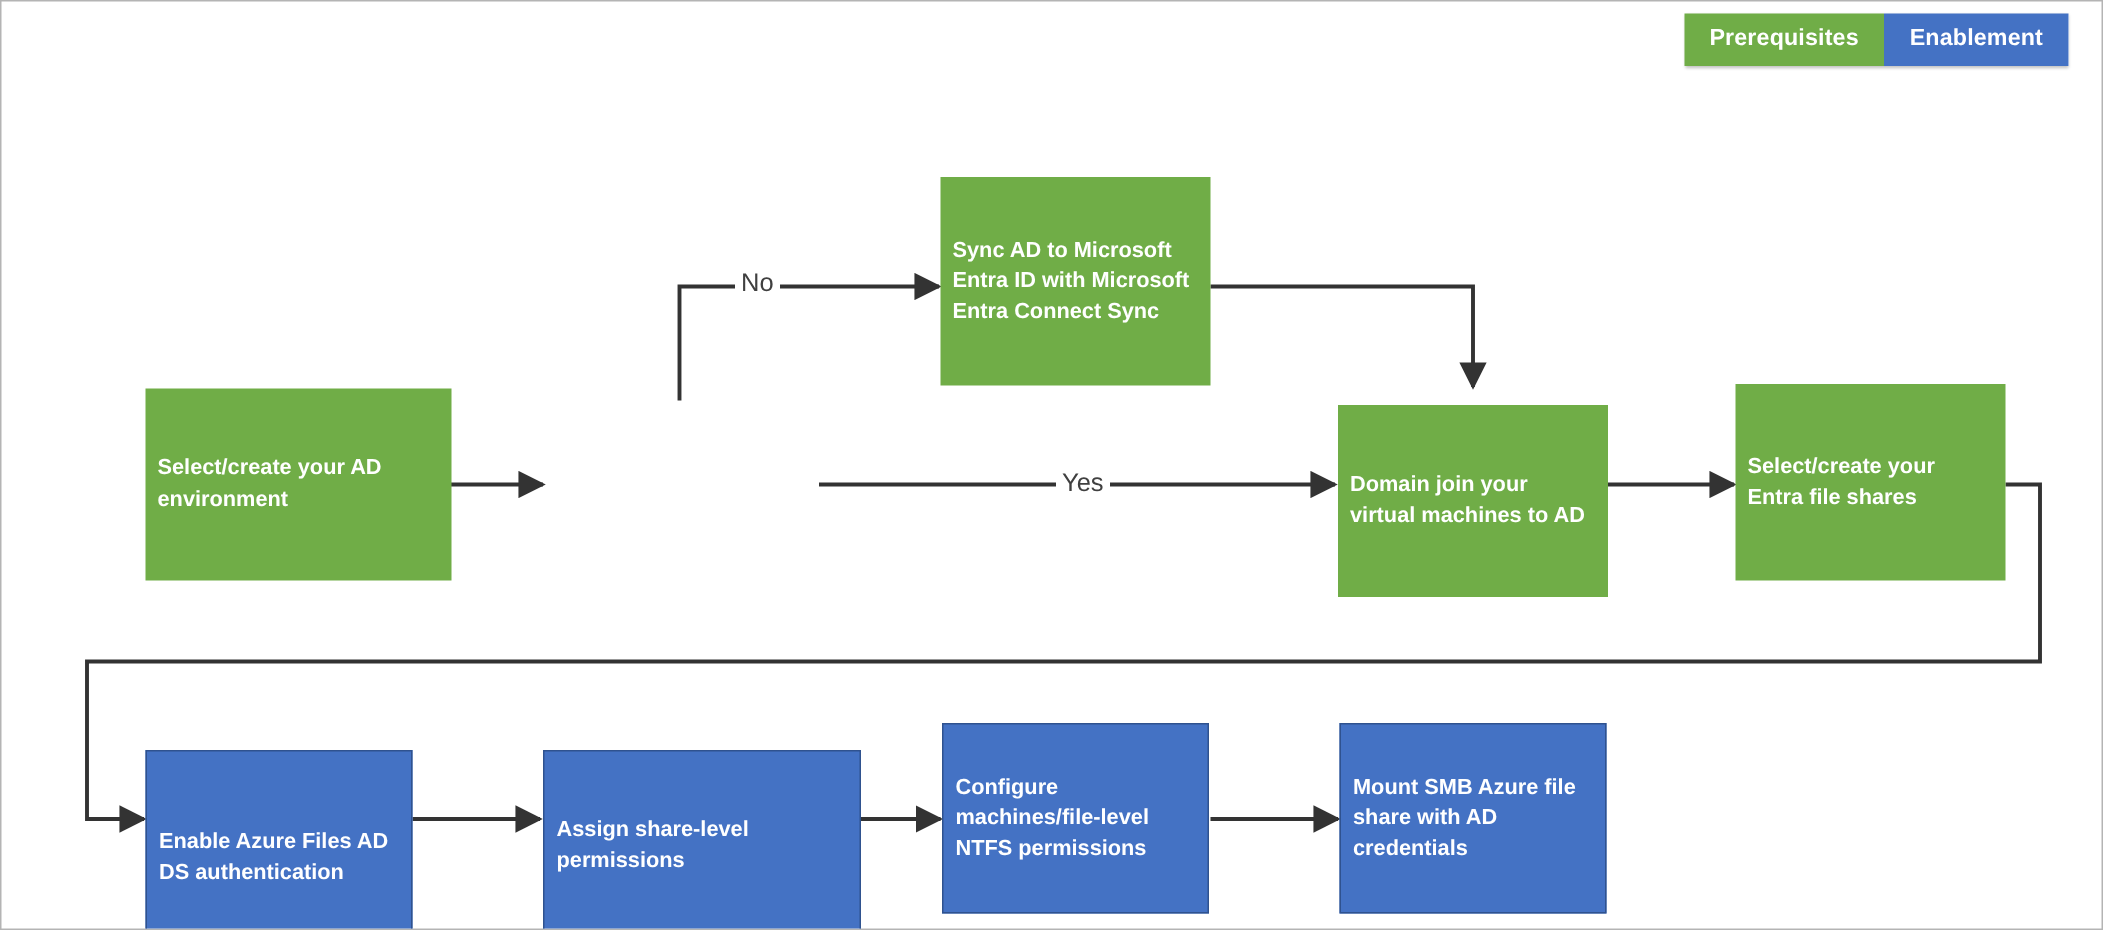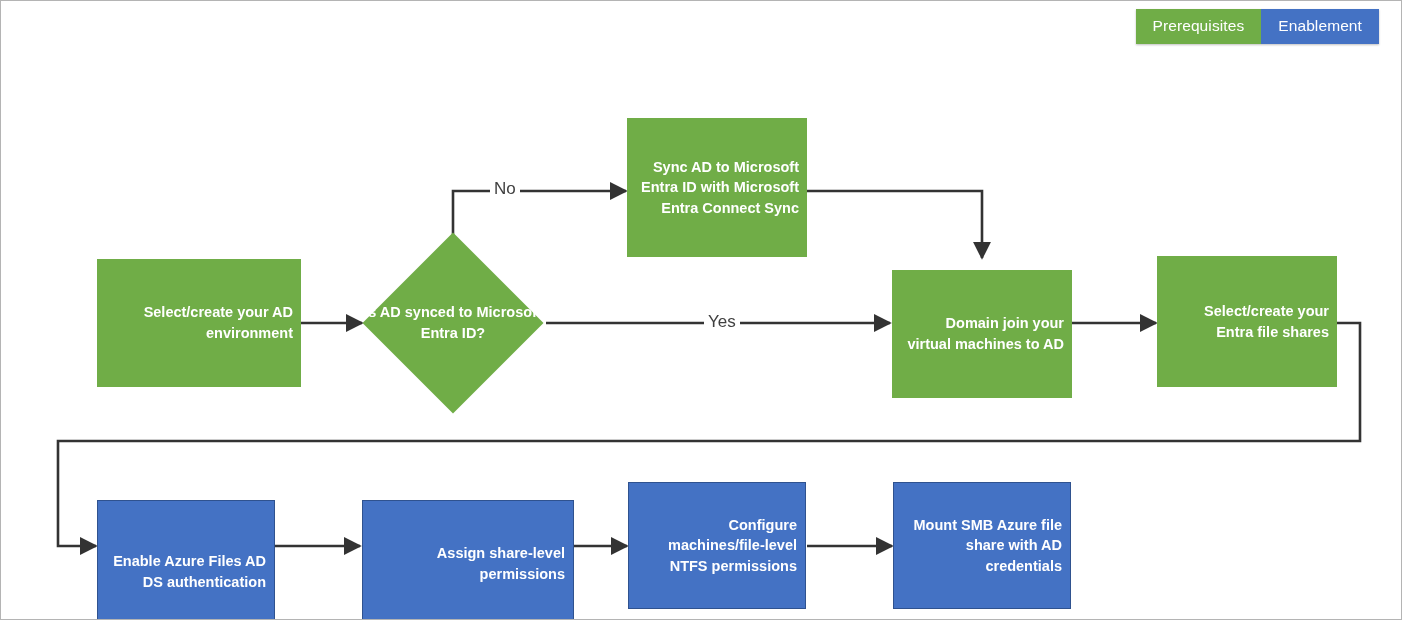--- a/index.html
+++ b/index.html
@@ -32,36 +32,36 @@
     position: absolute;
     top: 8px;
     right: 22px;
     display: flex;
     align-items: stretch;
     box-shadow: 0 1px 2px rgba(0,0,0,0.25);
   }
   .legend-chip {
     padding: 9px 17px 10px 17px;
     font-size: 15.5px;
-    font-weight: normal;
+    font-weight: bold;
     color: #ffffff;
     letter-spacing: 0.1px;
     line-height: 1;
     white-space: nowrap;
   }
   .legend-prereq { background: #70ad47; }
   .legend-enable { background: #4472c4; }
 
   
   .node {
     position: absolute;
     display: flex;
     align-items: center;
     justify-content: center;
-    text-align: right;
+    text-align: left;
     color: #ffffff;
     font-weight: bold;
     font-size: 14.5px;
     line-height: 1.42;
     box-sizing: border-box;
     z-index: 3;
     padding: 2px 8px;
   }
   .node.green { background: #70ad47; }
   .node.blue  { background: #4472c4; border: 1px solid #2f528f; }
@@ -141,24 +141,20 @@
       <path d="M 540 545 L 626 545"></path>
       <path d="M 806 545 L 891 545"></path>
     </g>
   </svg>
 
   <div class="edge-label" style="left:489px; top:179px;">No</div>
   <div class="edge-label" style="left:703px; top:312px;">Yes</div>
 
   <div class="node green" style="left:96px; top:258px; width:204px; height:128px;">Select/create your AD environment</div>
 
-  <div class="diamond-wrap" style="left:388px; top:258px; width:128px; height:128px;">
-    <div class="diamond-shape"></div>
-    <div class="diamond-label" style="left:-26px; width:180px;">Is AD synced to Microsoft Entra ID?</div>
-  </div>
 
   <div class="node green" style="left:626px; top:117px; width:180px; height:139px;">Sync AD to Microsoft Entra ID with Microsoft Entra Connect Sync</div>
 
   <div class="node green" style="left:891px; top:258px; width:180px; height:128px;margin-top:11px;">Domain join your virtual machines to AD</div>
 
   <div class="node green" style="left:1156px; top:255px; width:180px; height:131px;">Select/create your Entra file shares</div>
 
   <div class="node blue" style="left:96px; top:499px; width:178px; height:144px;">Enable Azure Files AD DS authentication</div>
 
   <div class="node blue" style="left:361px; top:499px; width:212px; height:127px;">Assign share-level permissions</div>

